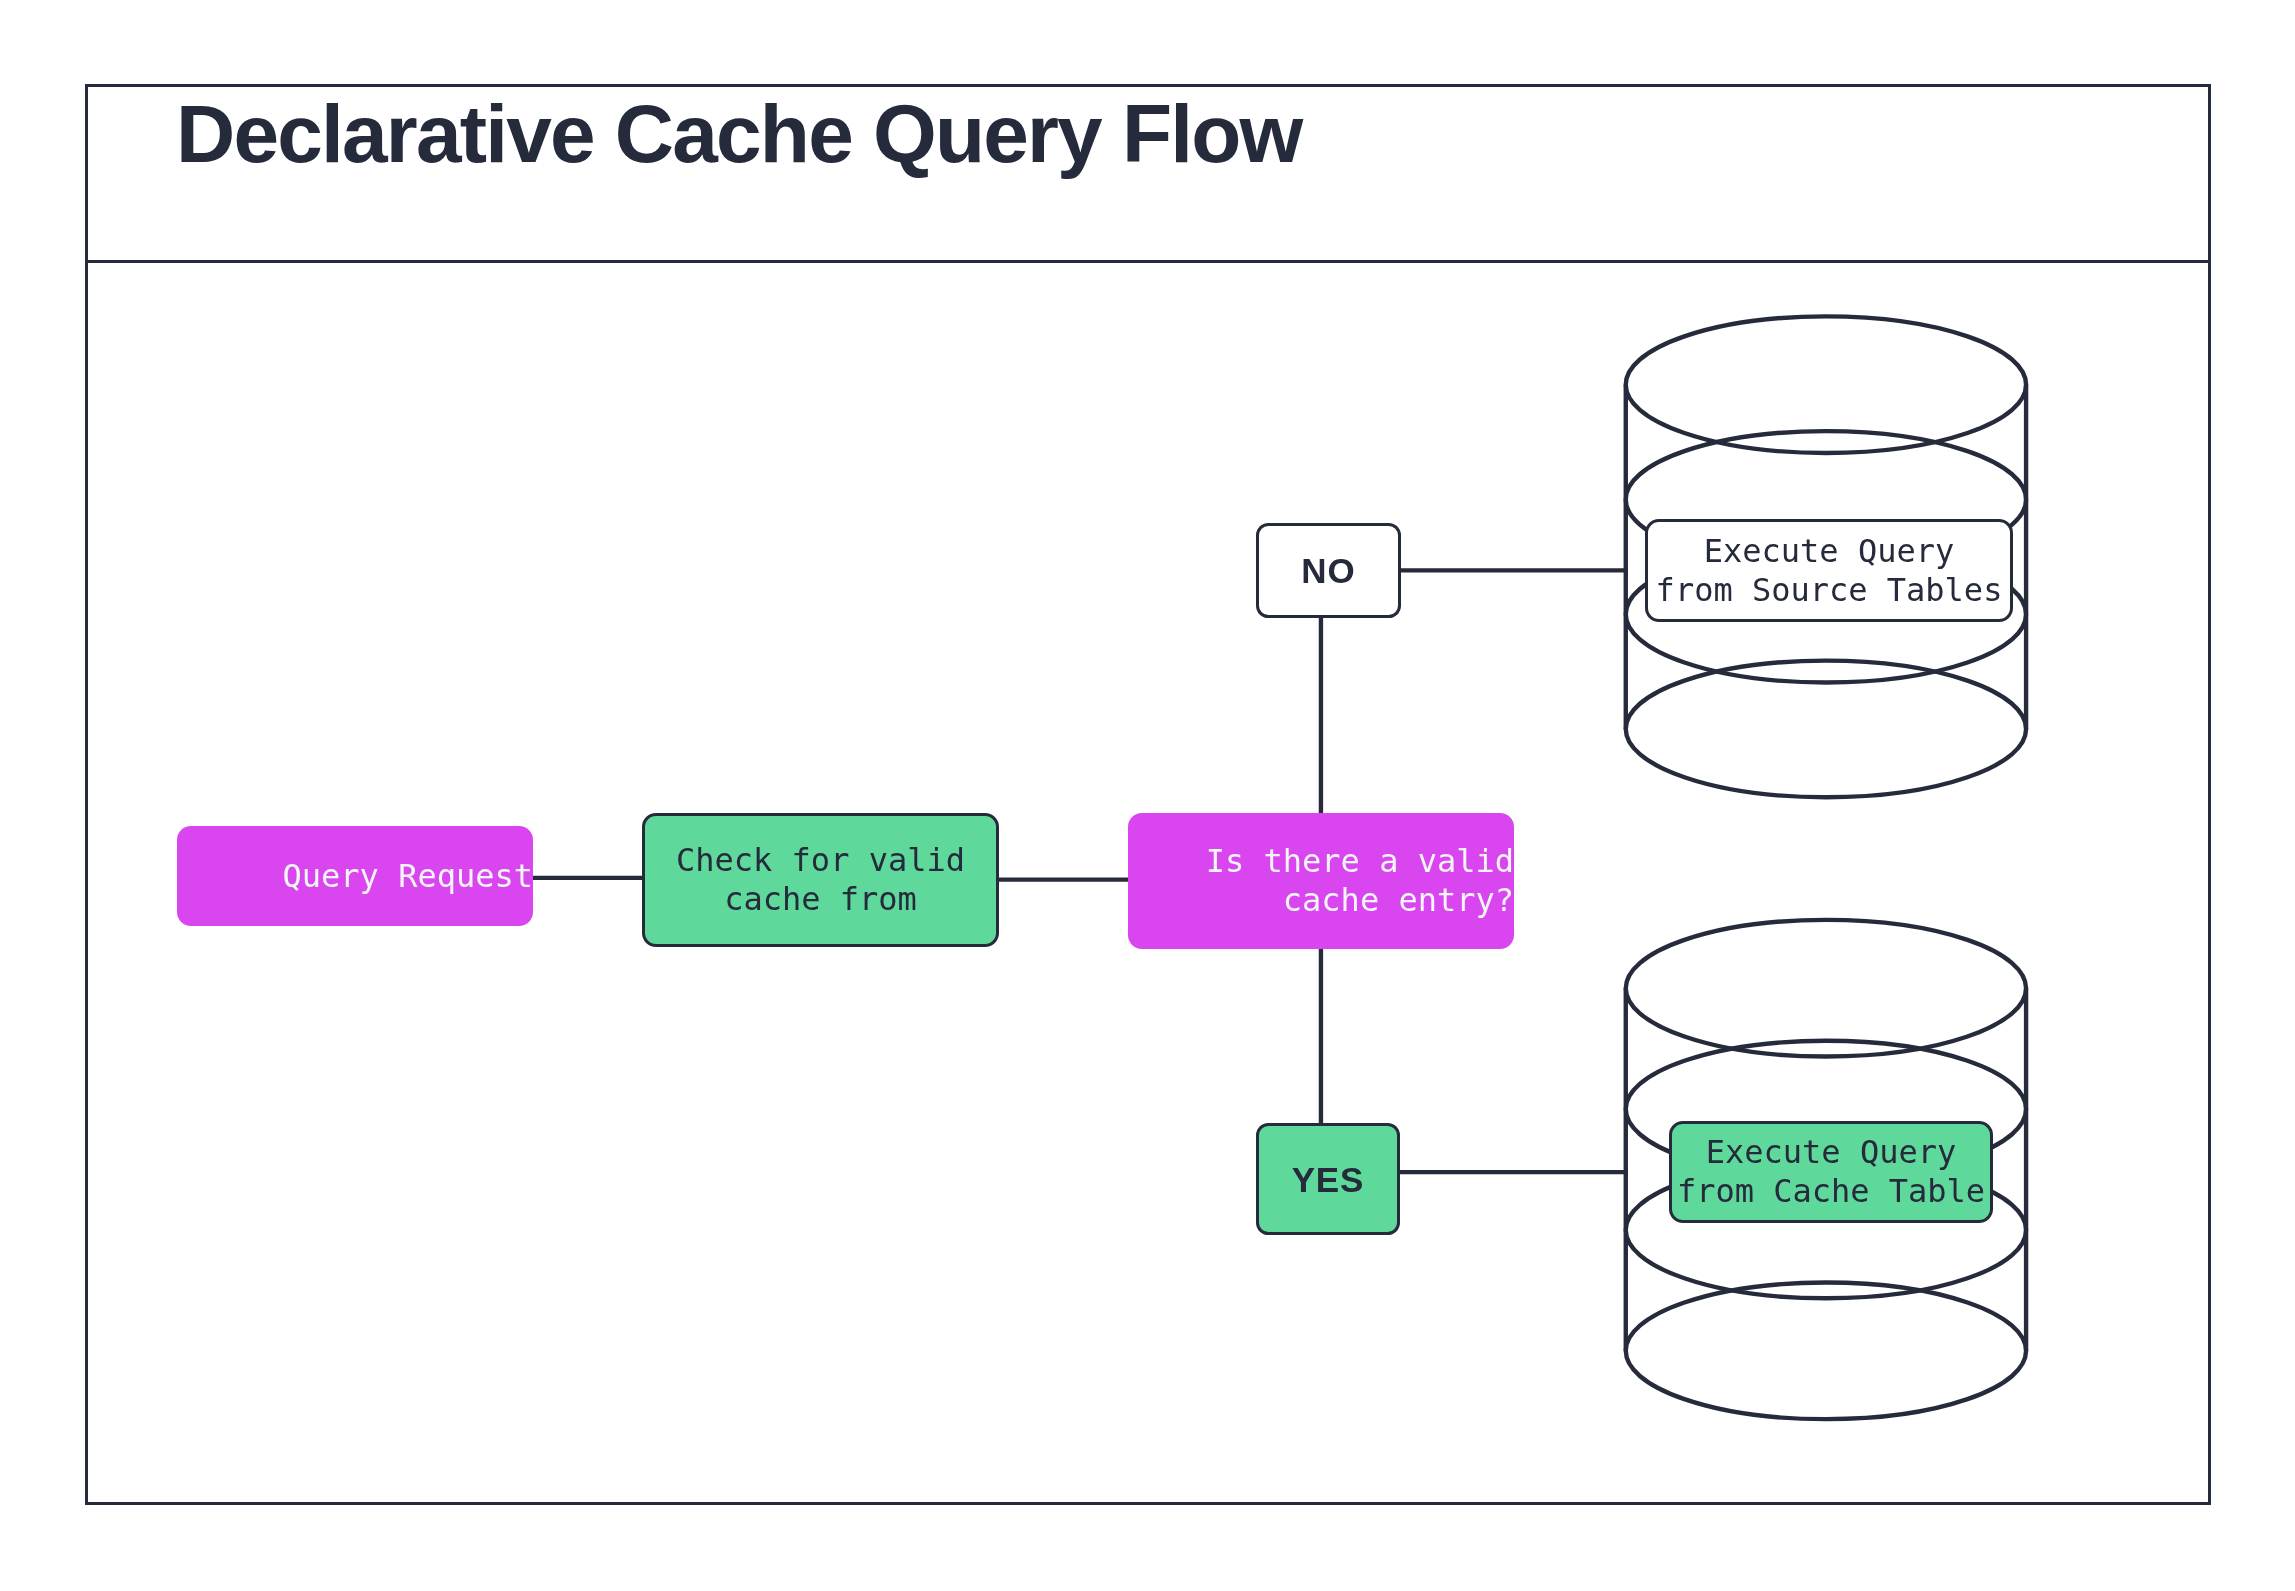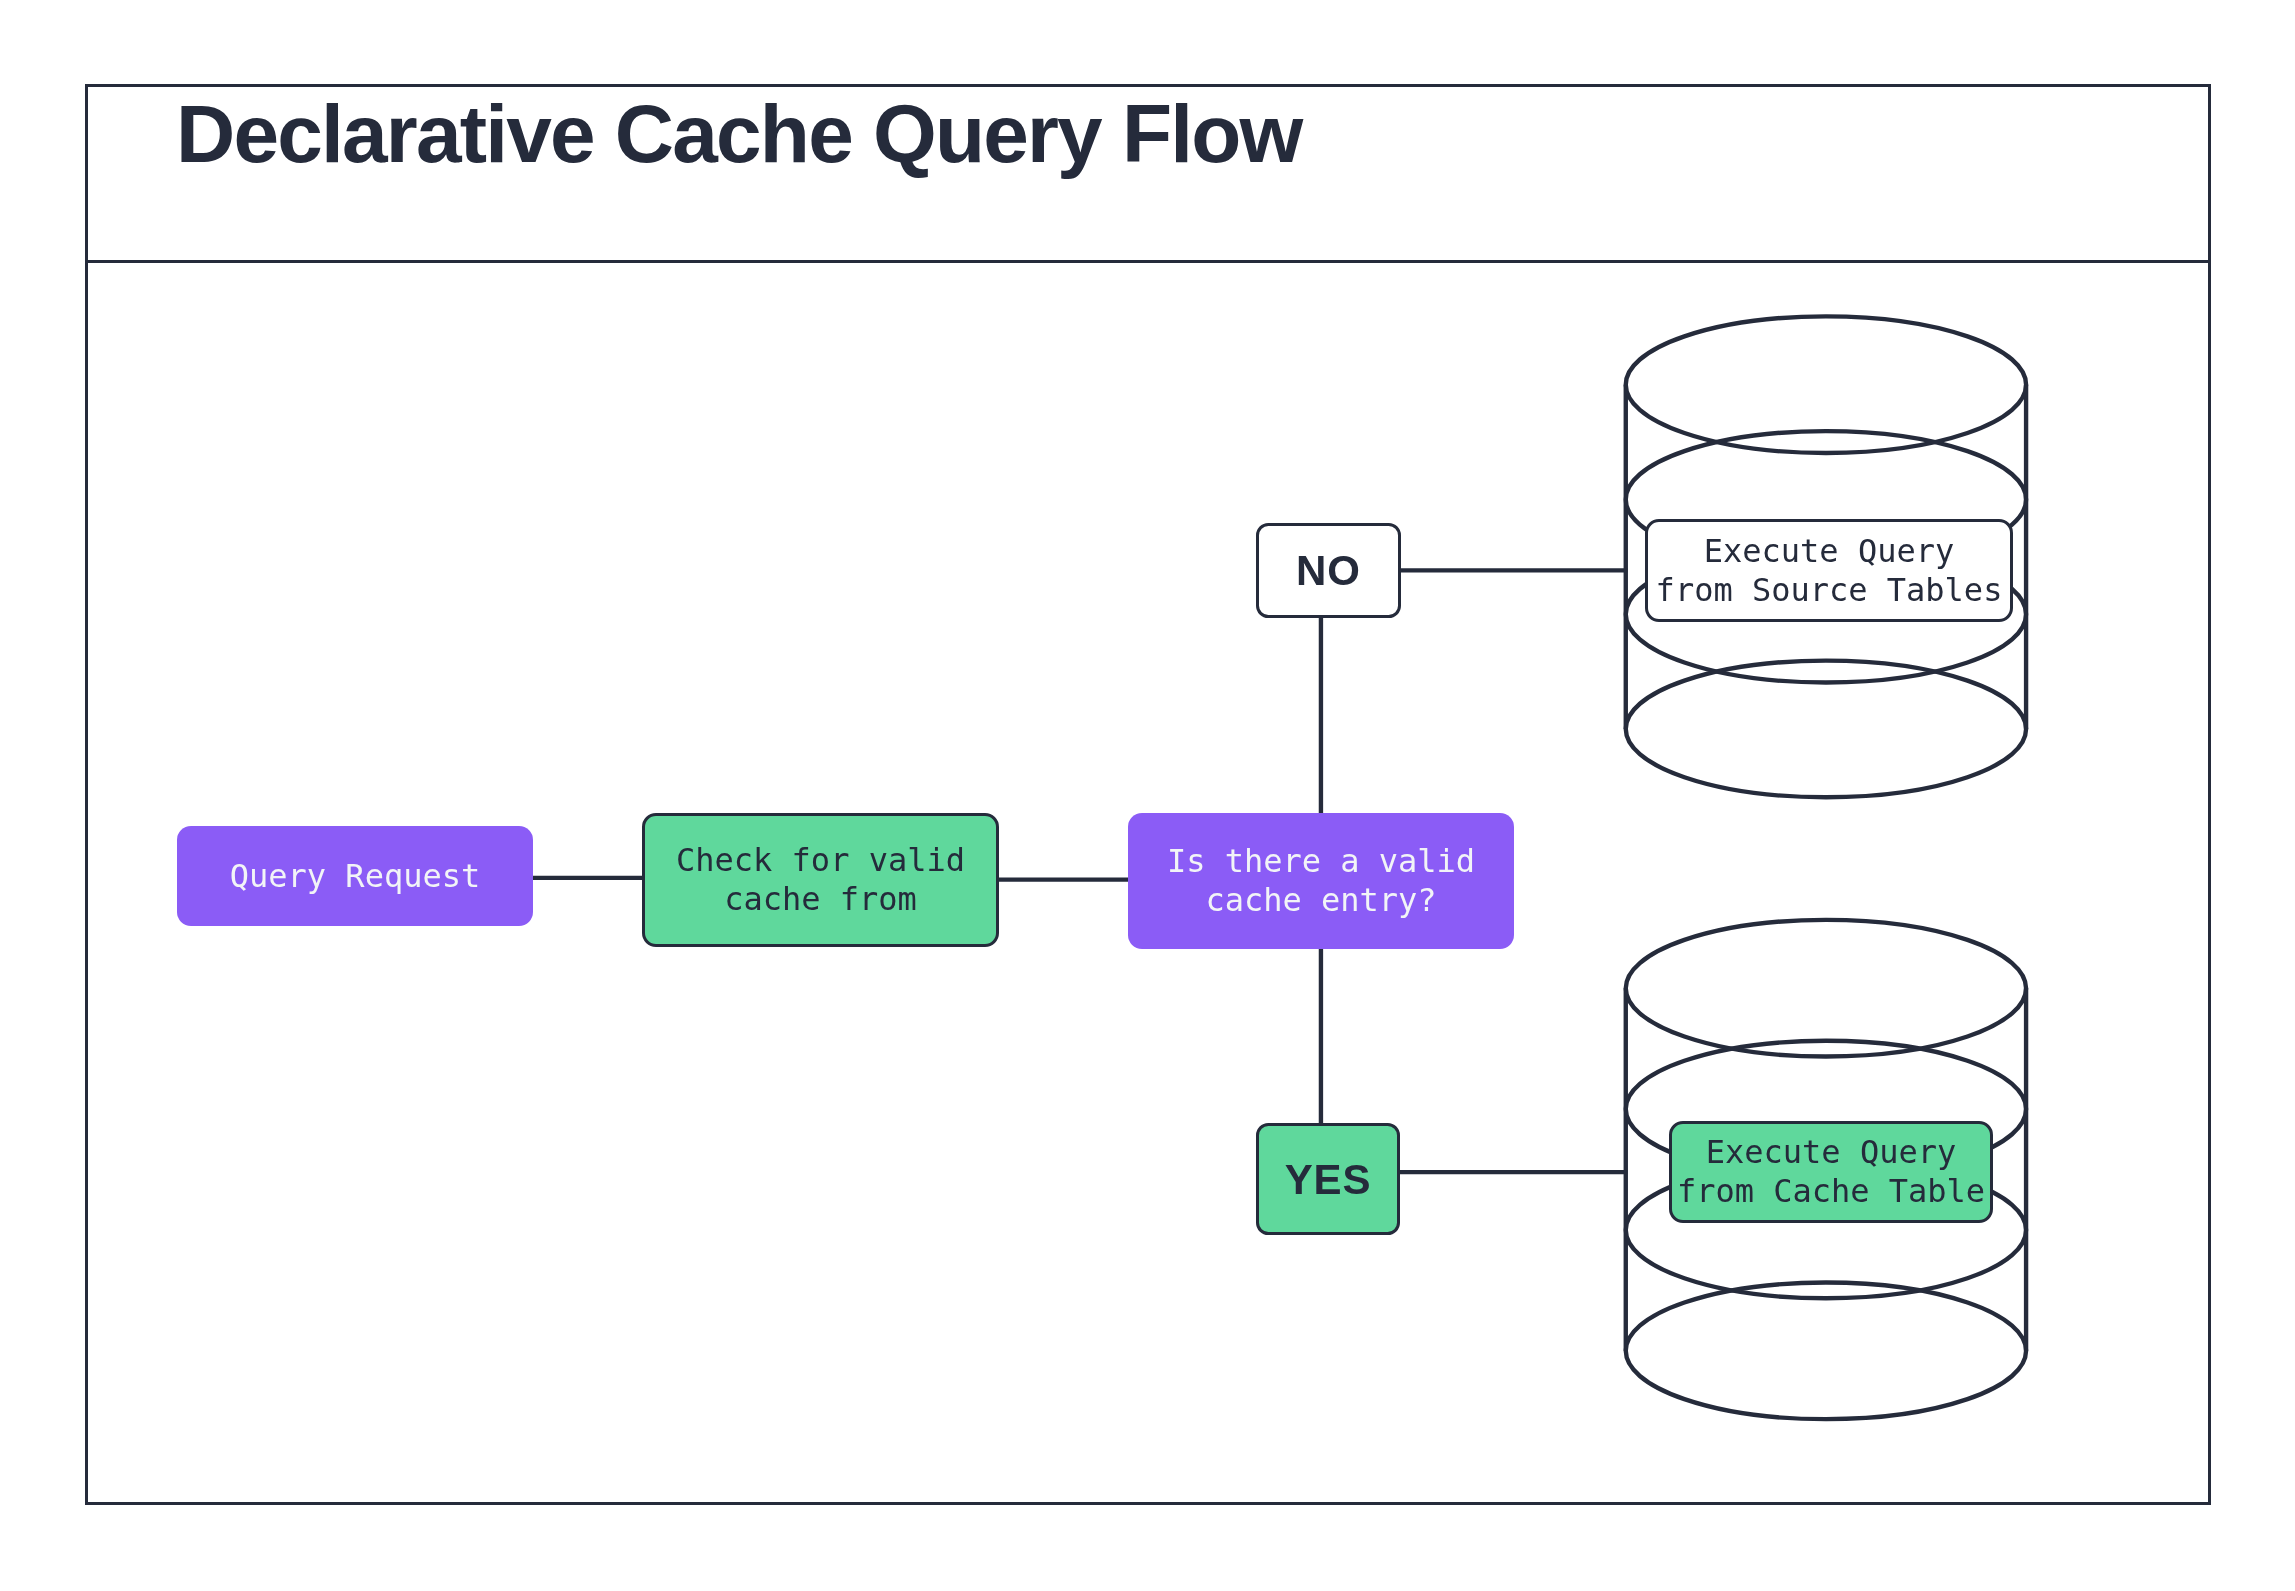--- a/index.html
+++ b/index.html
@@ -24,25 +24,25 @@
     letter-spacing:-1.8px;font-family:"Liberation Sans",sans-serif;
   }
   svg.layer{position:absolute;left:0;top:0;z-index:1;}
   .node{
     position:absolute;z-index:2;box-sizing:border-box;
     display:flex;flex-direction:column;align-items:center;justify-content:center;
     font-family:"DejaVu Sans Mono",monospace;font-size:32px;line-height:39px;
     border-radius:14px;white-space:nowrap;text-align:center;
   }
   .node .ln{display:block;}
-  .dark{background:#8b5cf6;color:#f2f4f7;}
+  .dark{background:#d946ef;color:#f2f4f7;align-items:flex-end;}
   .green{background:#5fd89c;color:#252b3b;border:3.5px solid #252b3b;}
   .white{background:#ffffff;color:#252b3b;border:3.5px solid #252b3b;}
   .tag{
-    font-family:"Liberation Sans",sans-serif;font-size:42px;font-weight:700;
+    font-family:"Liberation Sans",sans-serif;font-size:35px;font-weight:700;
     border-radius:12.3px;letter-spacing:0.9px;
   }
   .n-query   {left:177px; top:826px;  width:356px;height:100px;}
   .n-check   {left:642px; top:813px;  width:357px;height:134px;}
   .n-decision{left:1128px;top:813px;  width:386px;height:136px;}
   .n-no      {left:1256px;top:523px;  width:145px;height:95px;}
   .n-yes     {left:1256px;top:1123px; width:144px;height:112px;}
   .n-srclbl  {left:1645px;top:519px;  width:368px;height:103px;}
   .n-cachelbl{left:1669px;top:1121px; width:324px;height:102px;}
 </style>

